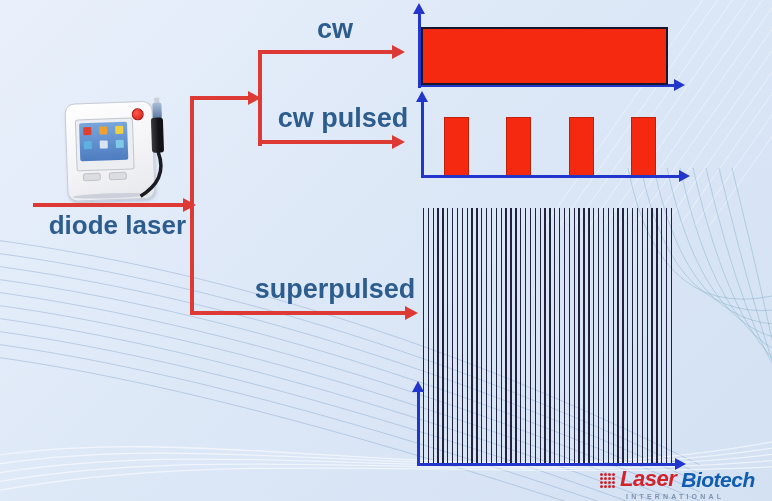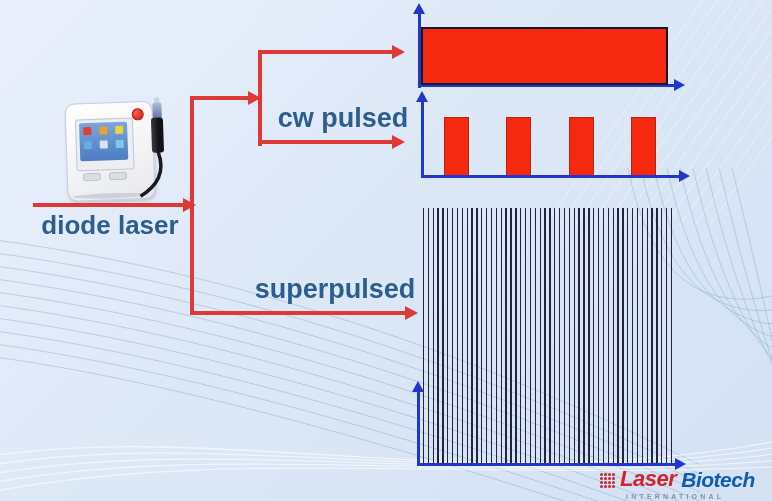--- a/index.html
+++ b/index.html
@@ -15,21 +15,21 @@
   .axis{position:absolute;background:var(--axis_blue,#2236cc);}
   .ah-up{position:absolute;width:0;height:0;border-left:6px solid transparent;
     border-right:6px solid transparent;border-bottom:11px solid var(--axis_blue,#2236cc);}
   .ah-rb{position:absolute;width:0;height:0;border-top:6px solid transparent;
     border-bottom:6px solid transparent;border-left:11px solid var(--axis_blue,#2236cc);}
 
   .lbl{position:absolute;color:var(--label_text,#2d5c8e);font-weight:600;text-align:center;}
   .lbl.cw{left:295px;top:14px;width:80px;font-size:27px;}
   .lbl.cwp{left:268px;top:103px;width:150px;font-size:27px;}
   .lbl.sp{left:253px;top:274px;width:164px;font-size:27px;}
-  .lbl.dev{left:34px;top:210px;width:152px;font-size:26px;}
+  .lbl.dev{left:34px;top:210px;width:152px;font-size:26px;text-align:right;}
 
   
   .pulses{position:absolute;}
   .pulses.cw-host{left:421px;top:27px;width:247px;height:58px;}
   .pulses.cwp-host{left:425px;top:117px;width:250px;height:58px;}
   .pulses.sp-host{left:421px;top:208px;width:253px;height:257px;}
   .pulse{position:absolute;top:0;box-sizing:border-box;}
   .pulse.cw{background:var(--pulse_fill,#f5290f);border:2px solid #161630;}
   .pulse.cw-pulsed{background:var(--pulse_fill,#f5290f);border:1px solid #c02008;border-bottom:none;}
   .pulse.superpulsed{background:var(--spike,#23233f);}
@@ -140,20 +140,21 @@
   <div class="ah-r" style="left:248px;top:91px"></div>
   <div class="rline" style="left:258px;top:50px;width:4px;height:96px"></div>
   <div class="rline" style="left:258px;top:50px;width:134px;height:4px"></div>
   <div class="ah-r" style="left:392px;top:45px"></div>
   <div class="rline" style="left:258px;top:140px;width:134px;height:4px"></div>
   <div class="ah-r" style="left:392px;top:135px"></div>
   <div class="rline" style="left:190px;top:311px;width:215px;height:4px"></div>
   <div class="ah-r" style="left:405px;top:306px"></div>
 
   <div class="lbl dev">diode laser</div>
+  <div class="lbl cw">cw</div>
   <div class="lbl cwp">cw pulsed</div>
   <div class="lbl sp">superpulsed</div>
 
   <div>
     <div class="axis" style="left:418px;top:12px;width:3px;height:76px"></div>
     <div class="ah-up" style="left:413px;top:3px"></div>
     <div class="axis" style="left:418px;top:84px;width:258px;height:3px"></div>
     <div class="ah-rb" style="left:674px;top:79px"></div>
     <div class="pulses cw-host">
         <div class="pulse cw" style="left: 0%; width: 100%; height: 100%;"></div>

